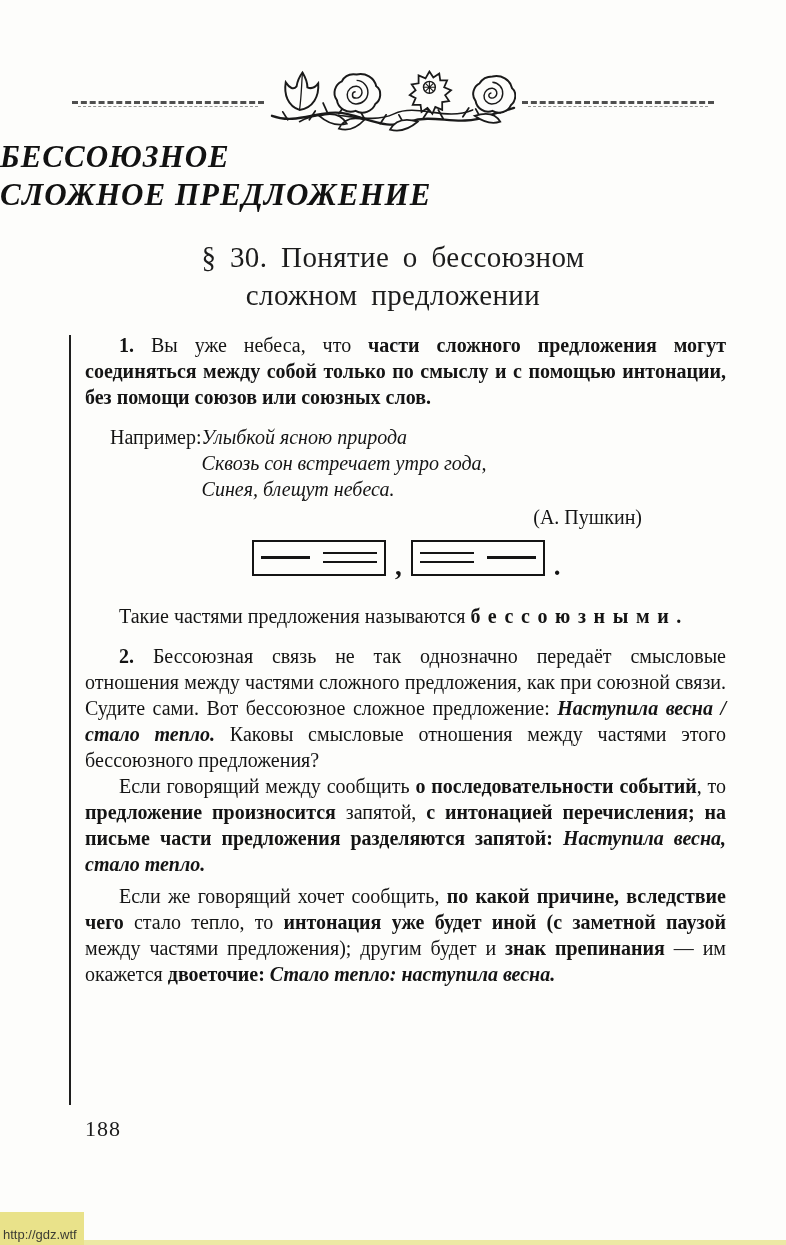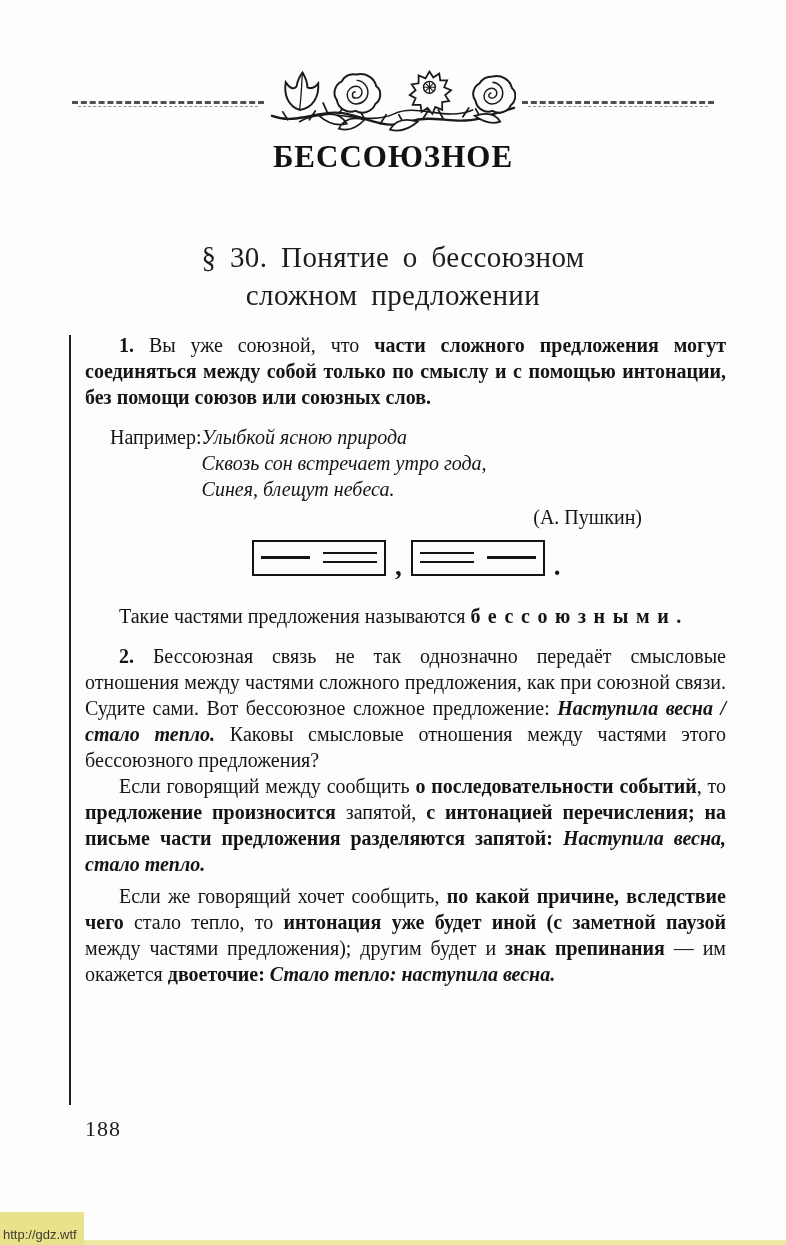--- a/index.html
+++ b/index.html
@@ -23,23 +23,24 @@
     border-top:3px dashed rgba(30,30,30,.78);
   }
   .scratch::after{
     content:"";position:absolute;left:6px;right:6px;top:7px;
     border-top:1px dashed rgba(60,60,60,.55);
   }
   .garland{flex:0 0 auto;margin:0 6px;}
   
   .chapter-title{
     position:absolute;top:138px;left:0;width:786px;
-    text-align:center;font-weight:bold;
+    text-align:left;font-weight:bold;
     font-size:31px;line-height:38px;letter-spacing:1px;
     color:#121212;
+    font-style:italic;
   }
   .section-heading{
     position:absolute;top:238px;left:0;width:786px;
     text-align:center;font-weight:normal;
     font-size:29px;line-height:38px;word-spacing:6px;letter-spacing:.4px;
     color:#1c1c1c;
   }
   
   .left-rule{
     position:absolute;left:69px;top:335px;height:770px;width:0;
@@ -126,32 +127,33 @@
       <g fill="#fdfdfb" stroke="#1a1a1a" stroke-width="2">
         <path d="M226 6 C235 4 244 9 246 18 C251 22 250 31 245 35 C242 42 233 45 226 41 C218 44 210 38 209 31 C204 25 207 16 213 13 C216 8 221 6 226 6 z"></path>
         <path d="M226 12 a11 11 0 1 1 -1 22 a8 8 0 1 1 1 -16 a5 5 0 1 1 -1 10 a2.6 2.6 0 1 1 0 -5.2" fill="none" stroke-width="1.5"></path>
       </g>
     </svg>
     <div class="scratch"></div>
   </div>
 
   <div class="chapter-title">
     <div>БЕССОЮЗНОЕ</div>
+    <div>СЛОЖНОЕ ПРЕДЛОЖЕНИЕ</div>
   </div>
 
   <div class="section-heading">
     <div>§ 30. Понятие  о бессоюзном</div>
     <div>сложном  предложении</div>
   </div>
 
   <div class="left-rule"></div>
 
   <div class="content">
 
-    <p class="indent"><span class="b">1. </span><span>Вы уже союзной, что </span><span class="b">части сложного предложения могут соединяться между собой только по смыслу и с помощью интонации, без помощи союзов или союзных слов.</span></p>
+    <p class="indent"><span class="b">1. </span><span>Вы уже небеса, что </span><span class="b">части сложного предложения могут соединяться между собой только по смыслу и с помощью интонации, без помощи союзов или союзных слов.</span></p>
 
     <div class="example mt-example">
       <span>Например:</span>
       <div class="verse">
         <div>Улыбкой ясною природа</div>
         <div>Сквозь сон встречает утро года,</div>
         <div>Синея, блещут небеса.</div>
       </div>
     </div>
     <p class="attribution">(А. Пушкин)</p>

